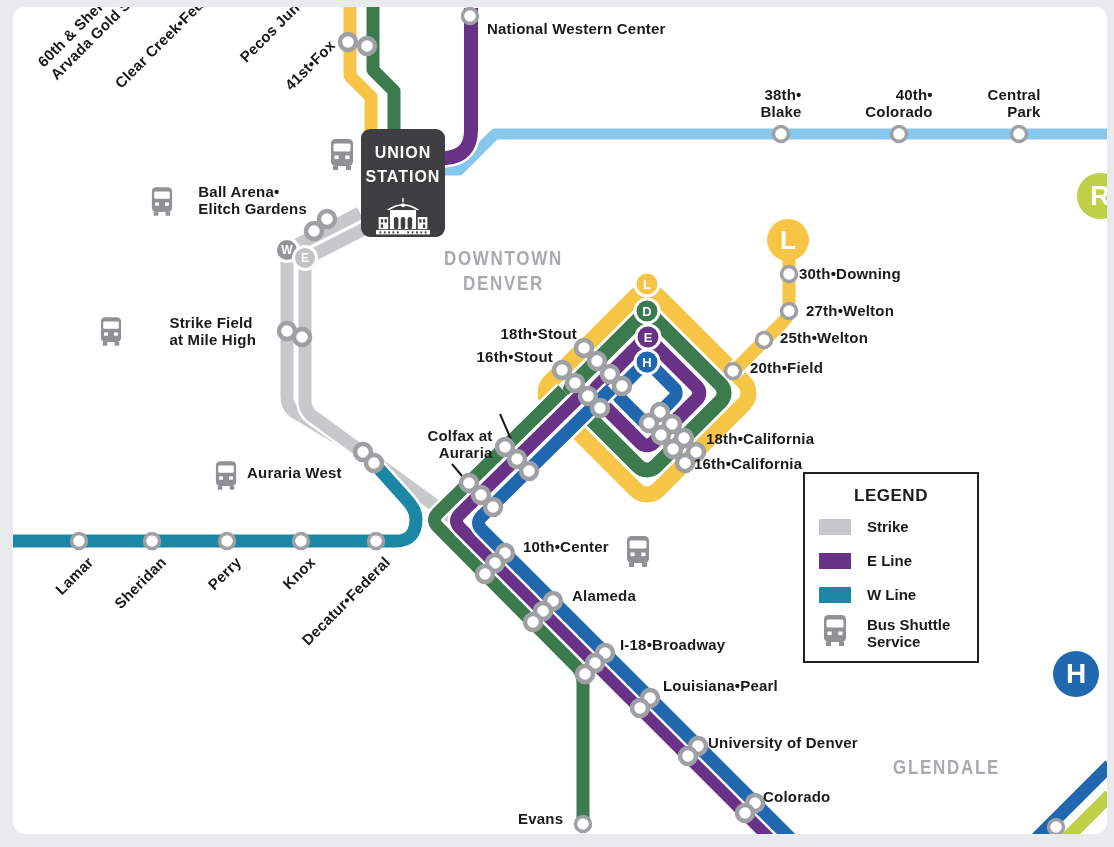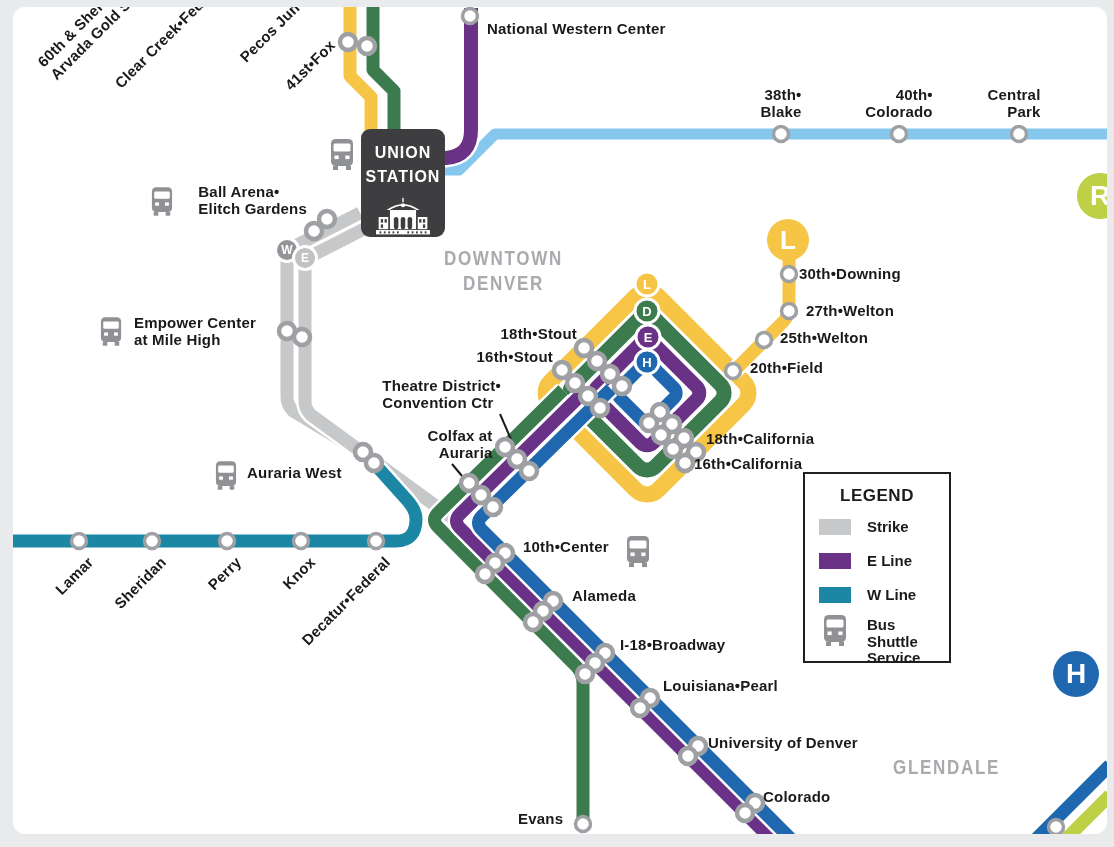--- a/index.html
+++ b/index.html
@@ -19,21 +19,21 @@
   .area.ctr2{transform:translateX(-50%) scaleX(.85);text-align:center;}
   .bullet{position:absolute;border-radius:50%;color:#fff;font-weight:bold;
           display:flex;align-items:center;justify-content:center;
           transform:translate(-50%,-50%);letter-spacing:0;}
   .ring{box-shadow:0 0 0 3px #fff;}
   .usbox{position:absolute;left:361px;top:129px;width:84px;height:108px;background:#3E3E40;
          border-radius:9px;display:flex;flex-direction:column;align-items:center;}
   .usbox .ustxt{margin-top:12px;color:#fff;font-weight:bold;font-size:16px;line-height:24px;
          letter-spacing:1px;text-align:center;white-space:pre-line;}
   .usbox svg{margin-top:8px;}
-  .legend{position:absolute;left:803px;top:472px;width:148px;height:191px;background:#fff;
+  .legend{position:absolute;left:803px;top:472px;width:176px;height:191px;background:#fff;
           border:2.5px solid #231F20;box-sizing:border-box;}
   .legend .ltitle{position:absolute;left:0;right:0;top:12px;text-align:center;
           font-weight:bold;font-size:17px;letter-spacing:.5px;color:#1A1A1A;}
   .sw{position:absolute;width:32px;height:16px;}
   .llbl{position:absolute;font-weight:bold;font-size:15px;line-height:16.5px;color:#1A1A1A;
         white-space:pre-line;}
   .bus{position:absolute;color:#8F9194;}
 </style>
 </head>
 <body>
@@ -213,25 +213,23 @@
 
    <div class="lbl" style="left:487px;top:21px">National Western Center</div>
    <div class="lbl ctr" style="left:781px;top:87px">38th•
 Blake</div>
    <div class="lbl ctr" style="left:899px;top:87px">40th•
 Colorado</div>
    <div class="lbl ctr" style="left:1014px;top:87px">Central
 Park</div>
    <div class="lbl rgt" style="left:307px;top:184px">Ball Arena•
 Elitch Gardens</div>
-   <div class="lbl rgt" style="left:256px;top:315px">Empower Center
+   <div class="lbl rgt" style="left:256px;top:315px">Strike Field
 at Mile High</div>
    <div class="lbl" style="left:247px;top:465px">Auraria West</div>
-   <div class="lbl rgt" style="left:501px;top:378px">Theatre District•
-Convention Ctr</div>
    <div class="lbl ctr" style="left:460px;top:428px">Colfax at
 Auraria</div>
    <div class="lbl rgt" style="left:577px;top:326px">18th•Stout</div>
    <div class="lbl rgt" style="left:553px;top:349px">16th•Stout</div>
    <div class="lbl" style="left:706px;top:431px">18th•California</div>
    <div class="lbl" style="left:694px;top:456px">16th•California</div>
    <div class="lbl" style="left:750px;top:360px">20th•Field</div>
    <div class="lbl" style="left:780px;top:330px">25th•Welton</div>
    <div class="lbl" style="left:806px;top:303px">27th•Welton</div>
    <div class="lbl" style="left:799px;top:266px">30th•Downing</div>

